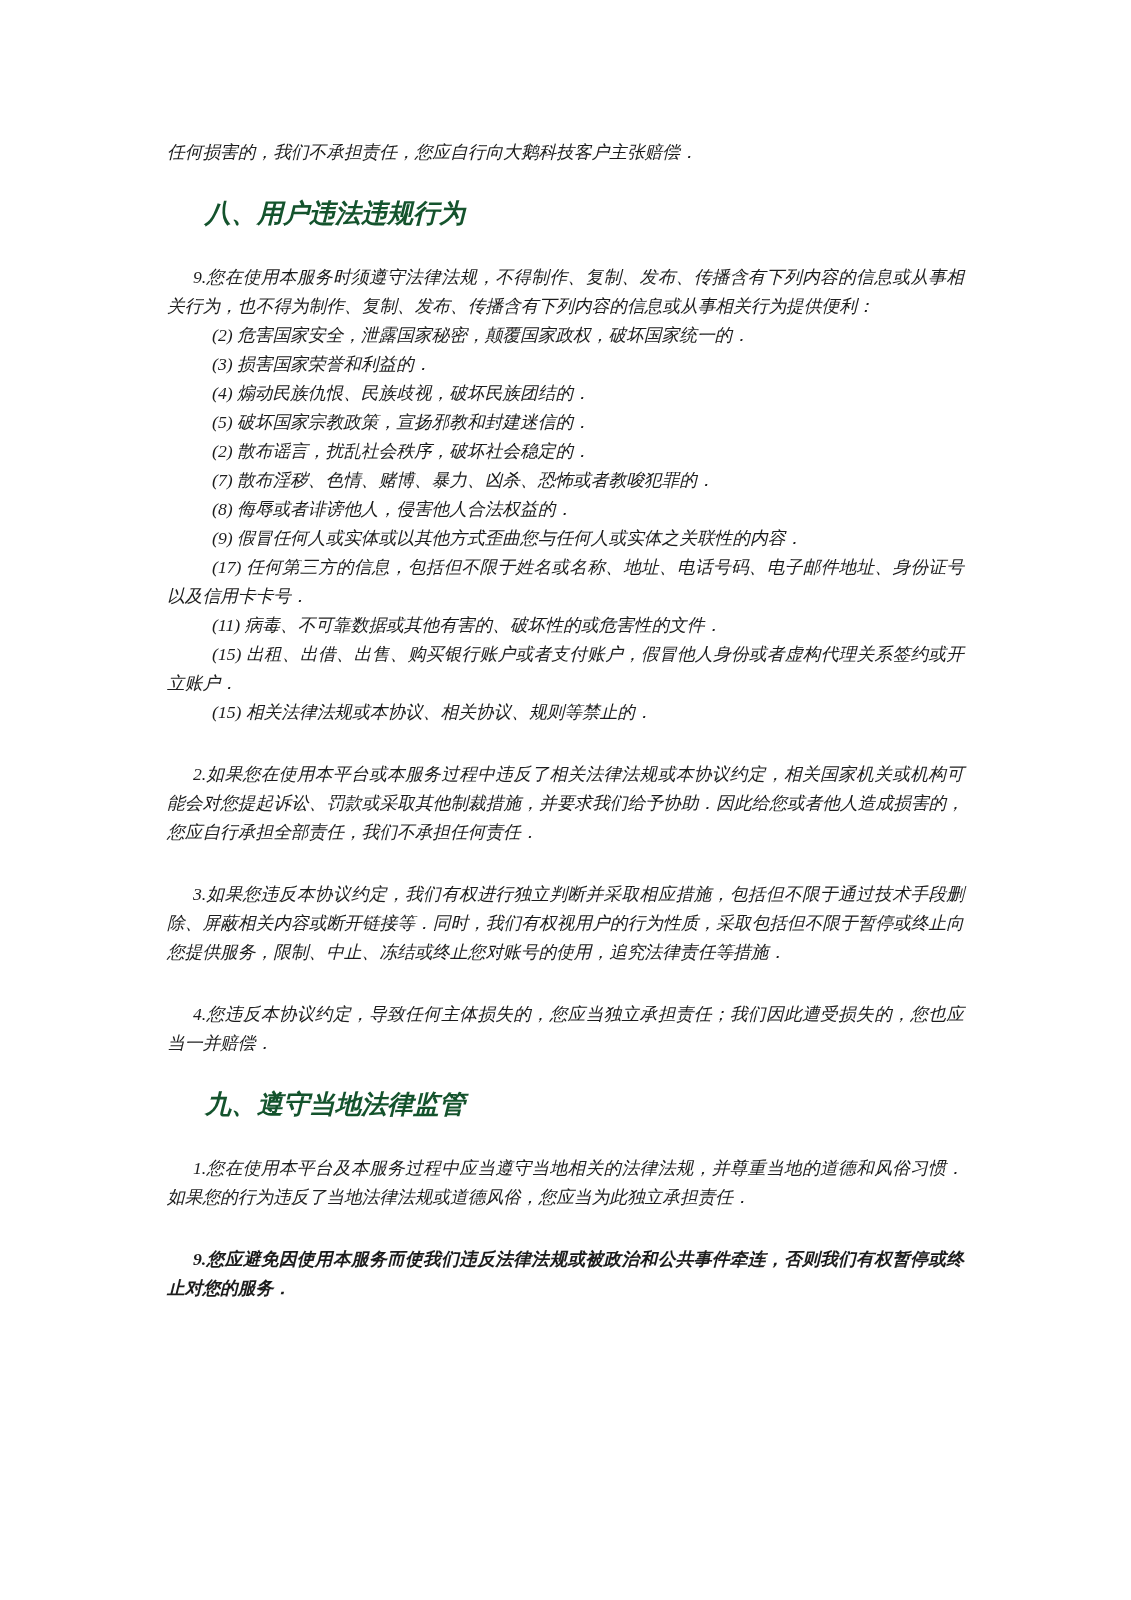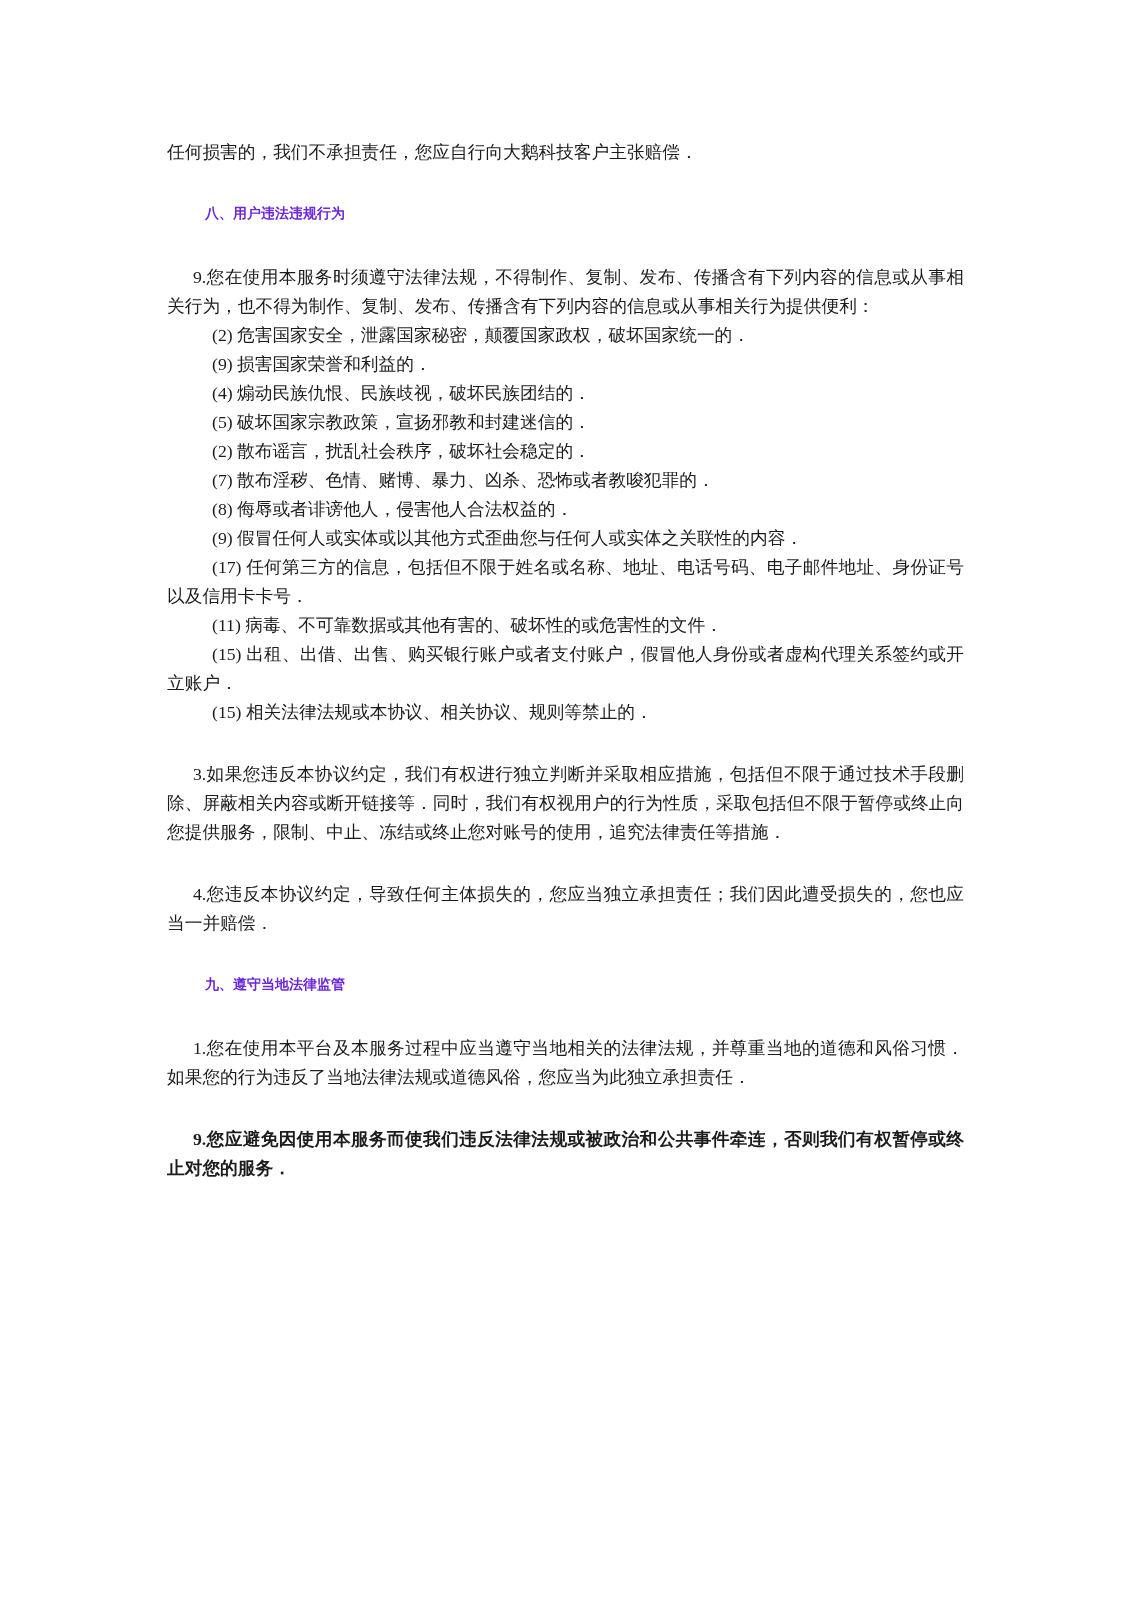--- a/index.html
+++ b/index.html
@@ -6,45 +6,46 @@
     margin: 0;
     padding: 0;
     background: #ffffff;
   }
   .page {
     position: relative;
     width: 1131px;
     height: 1300px;
     background: #ffffff;
     overflow: hidden;
+    font-style: italic;
   }
   .content {
     position: absolute;
     left: 167px;
     top: 138px;
     width: 797px;
     font-family: "Liberation Serif", "DejaVu Serif", serif;
     font-size: 17.7px;
     line-height: 29px;
     color: #1c1c1c;
     text-align: justify;
     letter-spacing: 0;
   }
   .content p, .content h2 {
     margin: 0;
     padding: 0;
   }
   .heading {
-    font-size: 14px;
+    font-size: 26px;
     font-weight: bold;
     line-height: 32px;
     margin-top: 31px !important;
     margin-left: 38px !important;
     text-align: left;
-    color: #6d28d9;
+    color: #14532d;
   }
   .para {
     margin-top: 33px !important;
     text-indent: 26px;
   }
   .item {
     text-indent: 45px;
   }
   .bold {
     font-weight: bold;
@@ -56,32 +57,33 @@
 <div class="page">
   <div class="content">
 
     <p>任何损害的，我们不承担责任，您应自行向大鹅科技客户主张赔偿．</p>
 
     <h2 class="heading">八、用户违法违规行为</h2>
 
     <p class="para">9.您在使用本服务时须遵守法律法规，不得制作、复制、发布、传播含有下列内容的信息或从事相关行为，也不得为制作、复制、发布、传播含有下列内容的信息或从事相关行为提供便利：</p>
 
     <p class="item">(2) 危害国家安全，泄露国家秘密，颠覆国家政权，破坏国家统一的．</p>
-    <p class="item">(9) 损害国家荣誉和利益的．</p>
+    <p class="item">(3) 损害国家荣誉和利益的．</p>
     <p class="item">(4) 煽动民族仇恨、民族歧视，破坏民族团结的．</p>
     <p class="item">(5) 破坏国家宗教政策，宣扬邪教和封建迷信的．</p>
     <p class="item">(2) 散布谣言，扰乱社会秩序，破坏社会稳定的．</p>
     <p class="item">(7) 散布淫秽、色情、赌博、暴力、凶杀、恐怖或者教唆犯罪的．</p>
     <p class="item">(8) 侮辱或者诽谤他人，侵害他人合法权益的．</p>
     <p class="item">(9) 假冒任何人或实体或以其他方式歪曲您与任何人或实体之关联性的内容．</p>
     <p class="item">(17) 任何第三方的信息，包括但不限于姓名或名称、地址、电话号码、电子邮件地址、身份证号以及信用卡卡号．</p>
     <p class="item">(11) 病毒、不可靠数据或其他有害的、破坏性的或危害性的文件．</p>
     <p class="item">(15) 出租、出借、出售、购买银行账户或者支付账户，假冒他人身份或者虚构代理关系签约或开立账户．</p>
     <p class="item">(15) 相关法律法规或本协议、相关协议、规则等禁止的．</p>
 
+    <p class="para">2.如果您在使用本平台或本服务过程中违反了相关法律法规或本协议约定，相关国家机关或机构可能会对您提起诉讼、罚款或采取其他制裁措施，并要求我们给予协助．因此给您或者他人造成损害的，您应自行承担全部责任，我们不承担任何责任．</p>
     <p class="para">3.如果您违反本协议约定，我们有权进行独立判断并采取相应措施，包括但不限于通过技术手段删除、屏蔽相关内容或断开链接等．同时，我们有权视用户的行为性质，采取包括但不限于暂停或终止向您提供服务，限制、中止、冻结或终止您对账号的使用，追究法律责任等措施．</p>
     <p class="para">4.您违反本协议约定，导致任何主体损失的，您应当独立承担责任；我们因此遭受损失的，您也应当一并赔偿．</p>
 
     <h2 class="heading">九、遵守当地法律监管</h2>
 
     <p class="para">1.您在使用本平台及本服务过程中应当遵守当地相关的法律法规，并尊重当地的道德和风俗习惯．如果您的行为违反了当地法律法规或道德风俗，您应当为此独立承担责任．</p>
     <p class="para bold">9.您应避免因使用本服务而使我们违反法律法规或被政治和公共事件牵连，否则我们有权暂停或终止对您的服务．</p>
 
   </div>
 </div>

